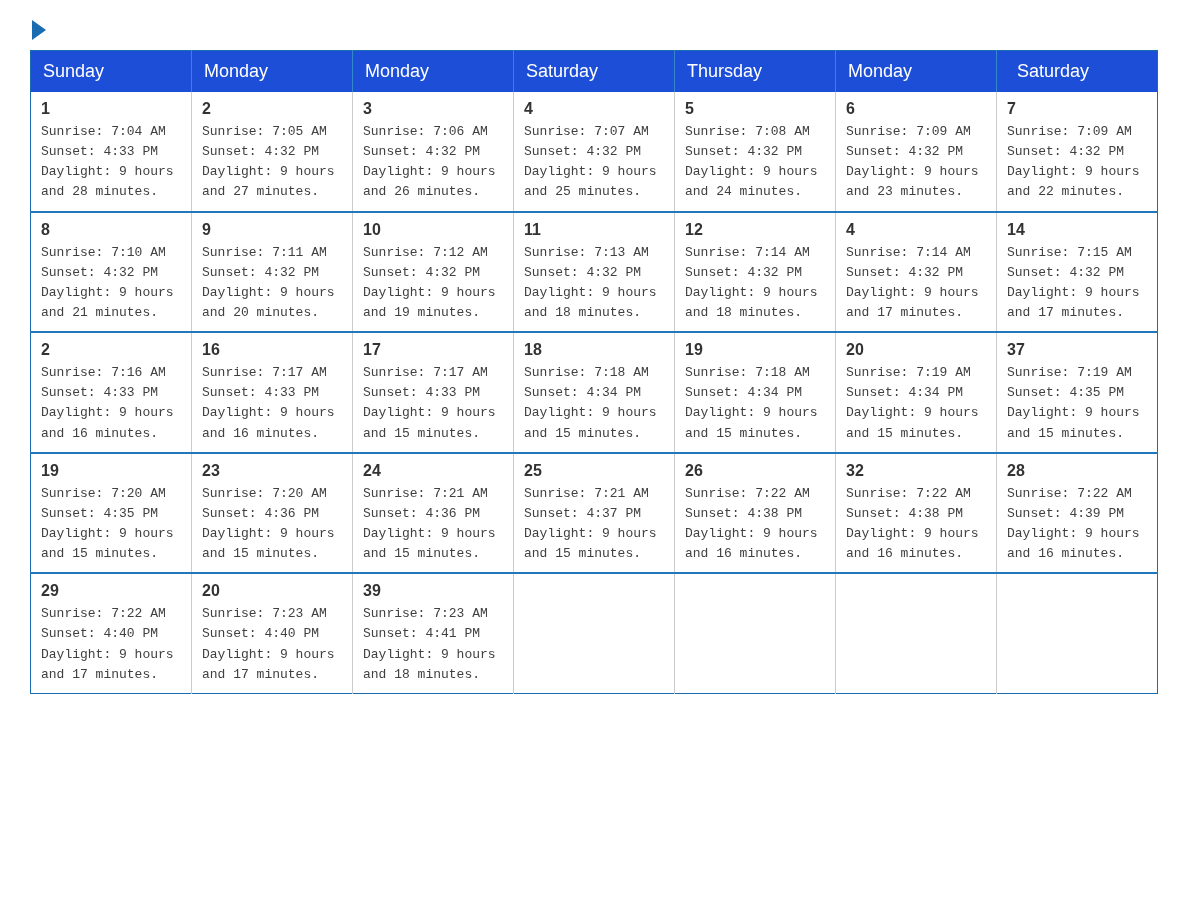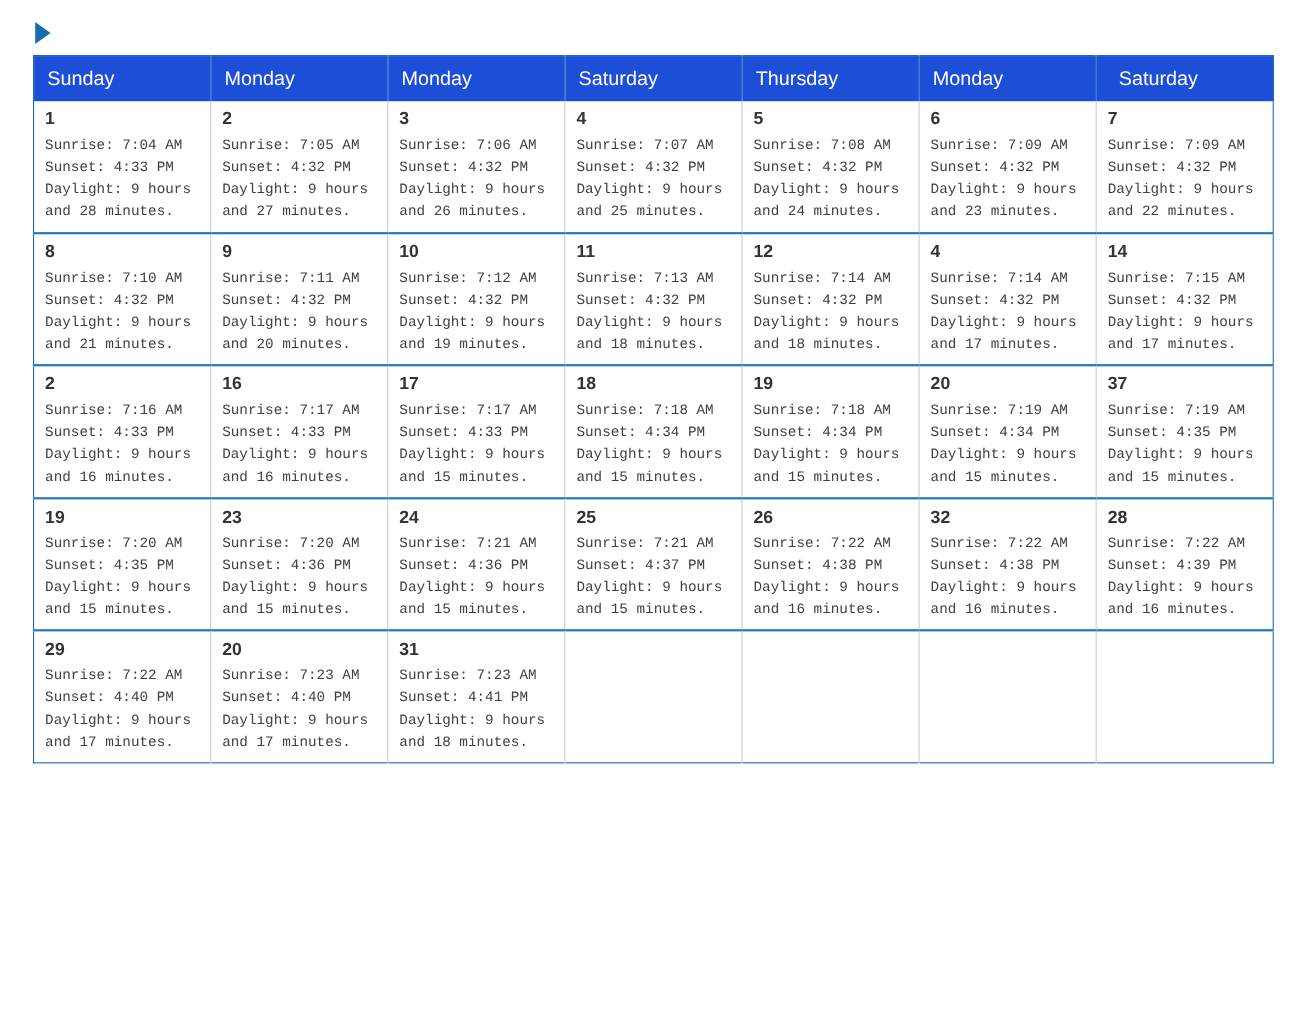--- a/index.html
+++ b/index.html
@@ -260,21 +260,21 @@
       <tr>
         <td>
           <span class="day-number">29</span>
           <div class="day-info">Sunrise: 7:22 AM<br>Sunset: 4:40 PM<br>Daylight: 9 hours<br>and 17 minutes.</div>
         </td>
         <td>
           <span class="day-number">20</span>
           <div class="day-info">Sunrise: 7:23 AM<br>Sunset: 4:40 PM<br>Daylight: 9 hours<br>and 17 minutes.</div>
         </td>
         <td>
-          <span class="day-number">31</span>
+          <span class="day-number">39</span>
           <div class="day-info">Sunrise: 7:23 AM<br>Sunset: 4:41 PM<br>Daylight: 9 hours<br>and 18 minutes.</div>
         </td>
         <td class="empty-cell"></td>
         <td class="empty-cell"></td>
         <td class="empty-cell"></td>
         <td class="empty-cell"></td>
       </tr>
     </tbody>
 </table>
 

